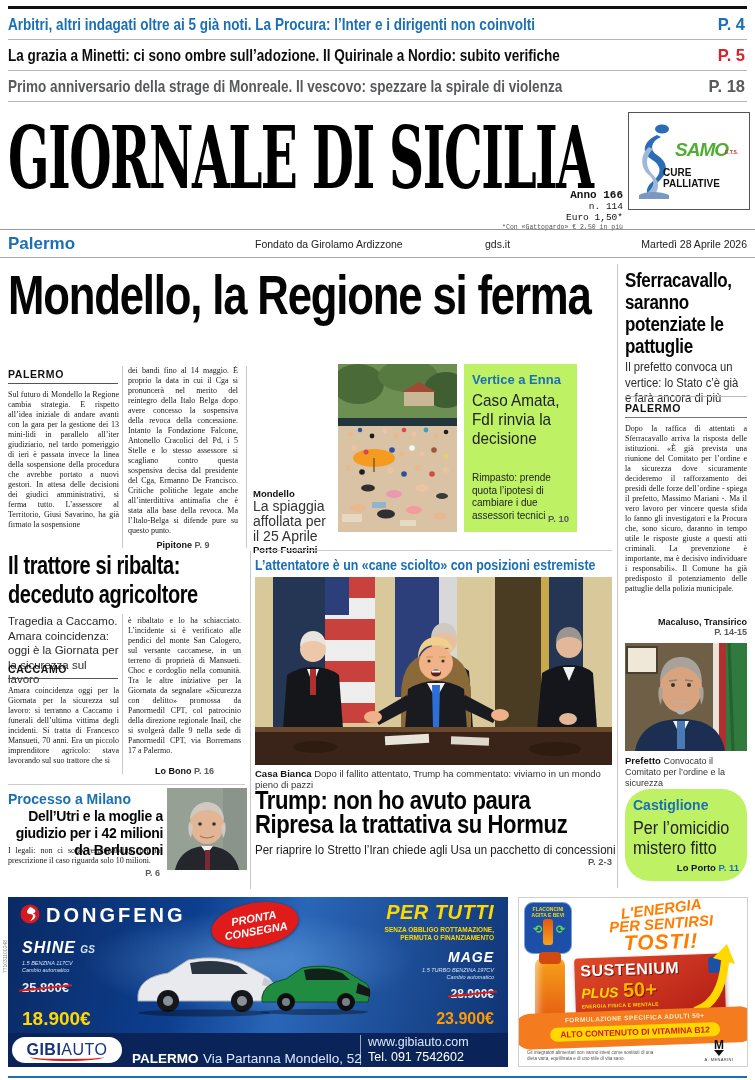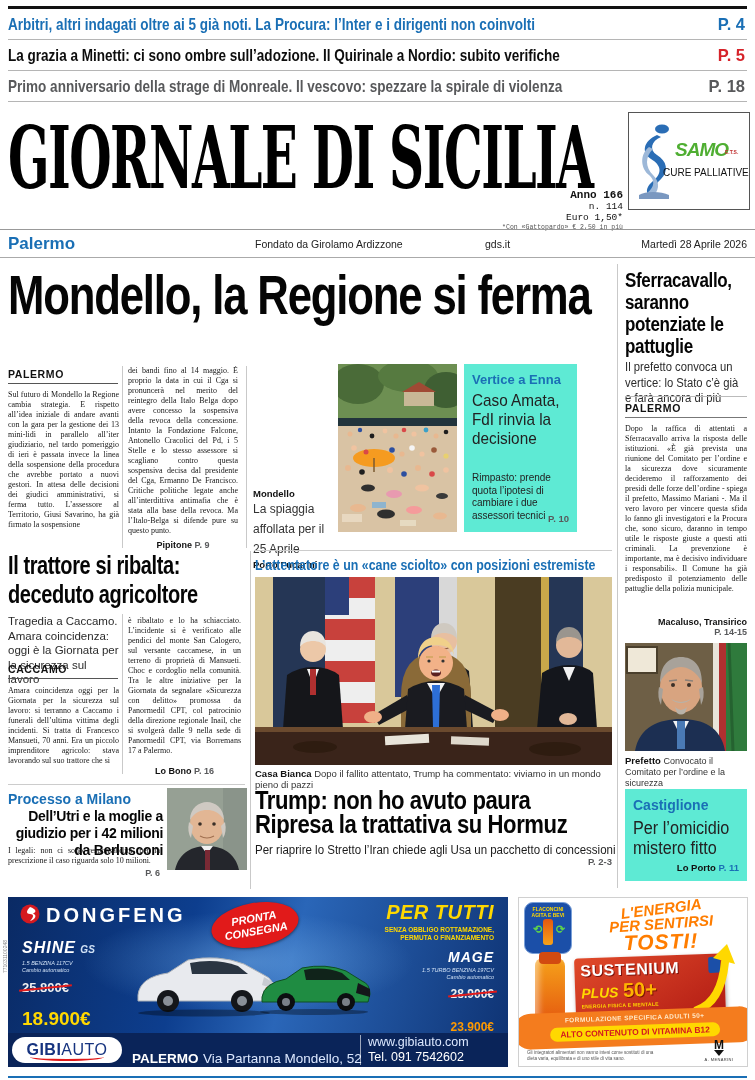--- a/index.html
+++ b/index.html
@@ -14,24 +14,24 @@
   .serif{font-family:"Liberation Serif",serif;font-size:8px;line-height:10px;text-align:justify;color:#161616;}
   .kicker{font-size:10.5px;font-weight:bold;letter-spacing:.6px;border-bottom:1px solid #555;padding-bottom:3px;color:#111;}
   .byline{font-size:9px;font-weight:bold;text-align:center;margin-top:2px;}
   .pg{color:#58595b;font-weight:bold;}
   .condense{transform-origin:0 0;display:inline-block;white-space:nowrap;}
   
   .strip-row{position:relative;height:30px;border-bottom:1px solid #b5b5b5;}
   .strip-txt{position:absolute;left:0;top:6px;font-size:16.5px;font-weight:bold;transform:scaleX(.82);transform-origin:0 0;white-space:nowrap;}
   .strip-pg{position:absolute;right:2px;top:6px;font-size:16.5px;font-weight:bold;}
   
-  .graybox{background:#5eead4;padding:8px 8px;box-sizing:border-box;}
+  .graybox{background:#bef264;padding:8px 8px;box-sizing:border-box;}
   .boxkicker{font-size:13px;font-weight:bold;color:#1a6fb5;}
   .boxtitle{font-size:17px;font-weight:400;line-height:19px;color:#222;margin-top:4px;transform:scaleX(.9);transform-origin:0 0;width:111%;}
-  .cap{font-size:12px;line-height:20px;color:#333;}
+  .cap{font-size:14px;line-height:15px;color:#333;}
   .capb{font-weight:bold;color:#111;font-size:9.5px;}
   .strike{position:relative;display:inline-block;}
   .strike::after{content:"";position:absolute;left:-3px;right:-3px;top:45%;height:2px;background:#e11a1a;transform:rotate(-6deg);}
 </style>
 </head>
 <body>
 
 <div id="page">
 
   <div class="abs" style="left:8px;top:6px;width:739px;border-top:3px solid #111;">
@@ -55,21 +55,21 @@
 
   <div class="abs" style="left:628px;top:112px;width:120px;height:96px;border:1px solid #555;background:#fff;">
     <svg class="abs" style="left:6px;top:8px;" width="40" height="80" viewBox="0 0 40 80">
       <ellipse cx="27" cy="8" rx="7" ry="4.5" fill="#2a6db5"></ellipse>
       <path d="M22 14 C8 20 6 32 16 38 C26 44 28 52 18 60 C12 65 10 70 14 76 L20 76 C14 70 20 64 26 58 C34 50 32 40 22 34 C14 29 16 20 26 16 Z" fill="#2a6db5"></path>
       <path d="M14 26 C4 34 6 48 14 54 C20 59 20 66 12 72 L8 78 L16 78 C24 70 26 62 18 54 C10 46 10 36 18 28 Z" fill="#9db8d8"></path>
       <path d="M4 74 C10 70 26 70 34 74 L34 78 L4 78 Z" fill="#7a98c0"></path>
     </svg>
     <span class="abs" style="left:46px;top:26px;font-size:19px;font-weight:bold;font-style:italic;color:#4fae32;letter-spacing:-1px;">SAMO</span>
     <span class="abs" style="left:96px;top:36px;font-size:5px;font-weight:bold;color:#c03030;">E.T.S.</span>
-    <span class="abs" style="left:34px;top:54px;font-size:10px;font-weight:normal;color:#111;">CURE PALLIATIVE</span>
+    <span class="abs" style="left:34px;top:54px;font-size:10px;font-weight:bold;color:#111;">CURE PALLIATIVE</span>
   </div>
 
   <div class="abs" style="right:132px;top:189px;width:170px;text-align:right;font-family:Liberation Mono, monospace;">
     <div style="font-size:11px;font-weight:bold;">Anno 166</div>
     <div style="font-size:9.5px;">n. 114</div>
     <div style="font-size:9.5px;">Euro 1,50*</div>
     <div style="font-size:6.5px;color:#555;margin-top:1px;">*Con «Gattopardo» € 2,50 in più</div>
   </div>
 
   <div class="hline" style="left:0;top:229px;width:755px;background:#999;"></div>
@@ -306,21 +306,21 @@
       <circle cx="64" cy="42" r="2" fill="#3a3028"></circle>
     <path d="M44 38 L52 37 M60 37 L68 38" stroke="#8a8078" stroke-width="1.6"></path>
     <path d="M46 56 Q56 62 66 56 Q62 60 56 60 Q50 60 46 56 Z" fill="#b8b2a8"></path>
     <path d="M50 64 Q56 70 62 64 L60 70 Q56 73 52 70 Z" fill="#b8b2a8"></path>
   </svg>
   <div class="abs" style="left:625px;top:755px;width:122px;font-size:9px;line-height:11px;color:#333;">
     <span class="capb">Prefetto</span>
     <span>Convocato il Comitato per l’ordine e la sicurezza</span>
   </div>
 
-  <div class="abs graybox" style="left:625px;top:789px;width:122px;height:92px;">
+  <div class="abs graybox" style="left:625px;top:789px;width:122px;height:92px;border-radius:25px;">
     <div class="boxkicker" style="font-size:14px;">Castiglione</div>
     <div class="boxtitle" style="font-size:18px;line-height:20px;margin-top:5px;">Per l’omicidio mistero fitto</div>
     <div style="position:absolute;right:8px;bottom:8px;font-size:9.5px;">
       <span style="font-weight:bold;color:#111;">Lo Porto</span>
       <span class="blue" style="font-weight:bold;">P. 11</span>
     </div>
   </div>
 
   <div class="abs" style="left:2px;top:940px;font-size:5px;color:#888;writing-mode:vertical-rl;transform:rotate(180deg);">771031100248</div>
 
@@ -372,21 +372,21 @@
     </svg>
 
     <div class="abs" style="right:14px;top:4px;text-align:right;">
       <div style="font-size:20px;font-weight:900;font-style:italic;color:#ffd800;letter-spacing:.5px;">PER TUTTI</div>
       <div style="font-size:6.5px;font-weight:700;color:#ffd800;margin-top:2px;">SENZA OBBLIGO ROTTAMAZIONE,</div>
       <div style="font-size:6.5px;font-weight:700;color:#ffd800;margin-top:1px;">PERMUTA O FINANZIAMENTO</div>
       <div style="font-size:14px;font-weight:900;font-style:italic;color:#fff;letter-spacing:1px;margin-top:8px;">MAGE</div>
       <div style="font-size:5.5px;font-style:italic;color:#cfe0f5;margin-top:2px;">1.5 TURBO BENZINA 197CV</div>
       <div style="font-size:5.5px;font-style:italic;color:#cfe0f5;margin-top:1px;">Cambio automatico</div>
       <div style="margin-top:4px;"><span class="strike" style="font-size:12px;font-weight:bold;color:#f0f0f0;">28.900€</span></div>
-      <div style="font-size:12px;font-weight:900;color:#ff9a00;margin-top:18px;">23.900€</div>
+      <div style="font-size:16px;font-weight:900;color:#ff9a00;margin-top:8px;">23.900€</div>
       <div style="font-size:7px;font-weight:800;font-style:italic;color:#ff9a00;margin-top:10px;">PREZZO GARANTITO FINO AL 30/04/2026</div>
     </div>
 
     <div class="abs" style="left:0;bottom:0;width:500px;height:34px;background:#0a2459;">
       <div class="abs" style="left:4px;top:4px;width:110px;height:26px;background:#fff;border-radius:13px;text-align:center;padding-top:4px;box-sizing:border-box;">
         <span style="font-size:16px;font-weight:900;color:#16337f;letter-spacing:.5px;">GIBI</span><span style="font-size:16px;font-weight:400;color:#16337f;letter-spacing:.5px;">AUTO</span>
         <div style="position:absolute;left:18px;bottom:2px;width:74px;height:6px;border-bottom:2.5px solid #e11a1a;border-radius:50%;"></div>
       </div>
       <div class="abs" style="left:124px;top:4px;margin-top:12px;">
         <span style="font-size:13.5px;font-weight:900;color:#fff;">PALERMO</span>

